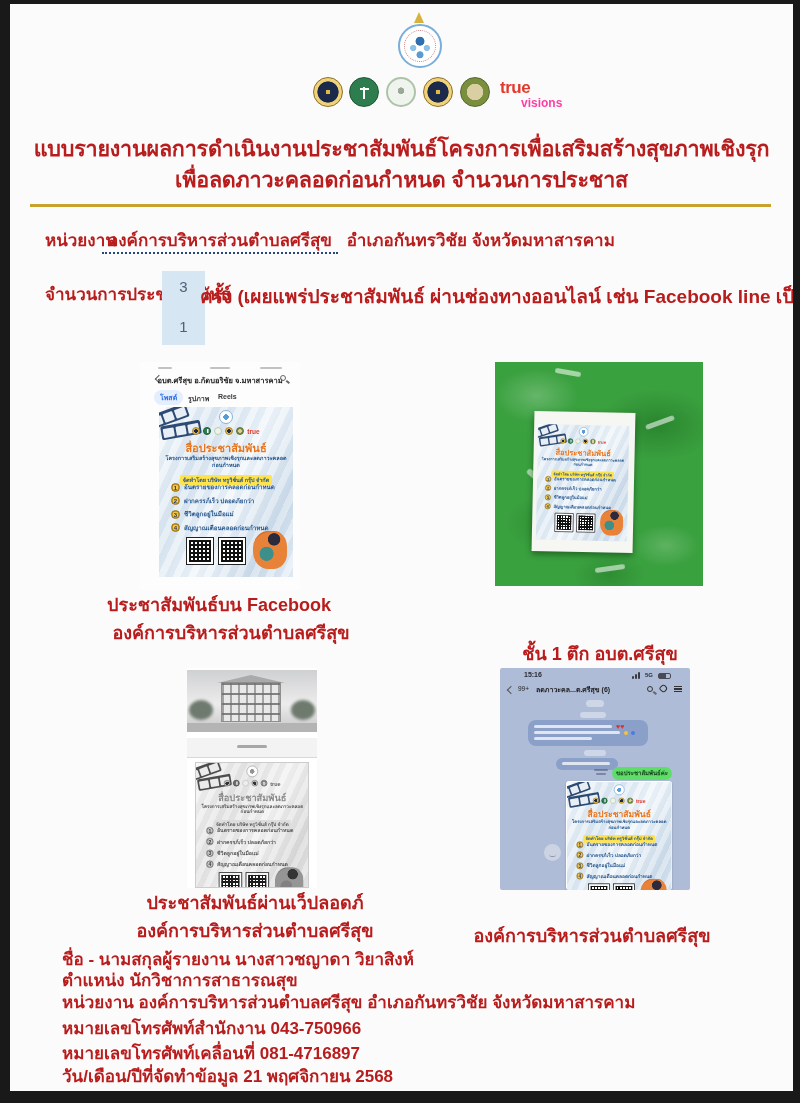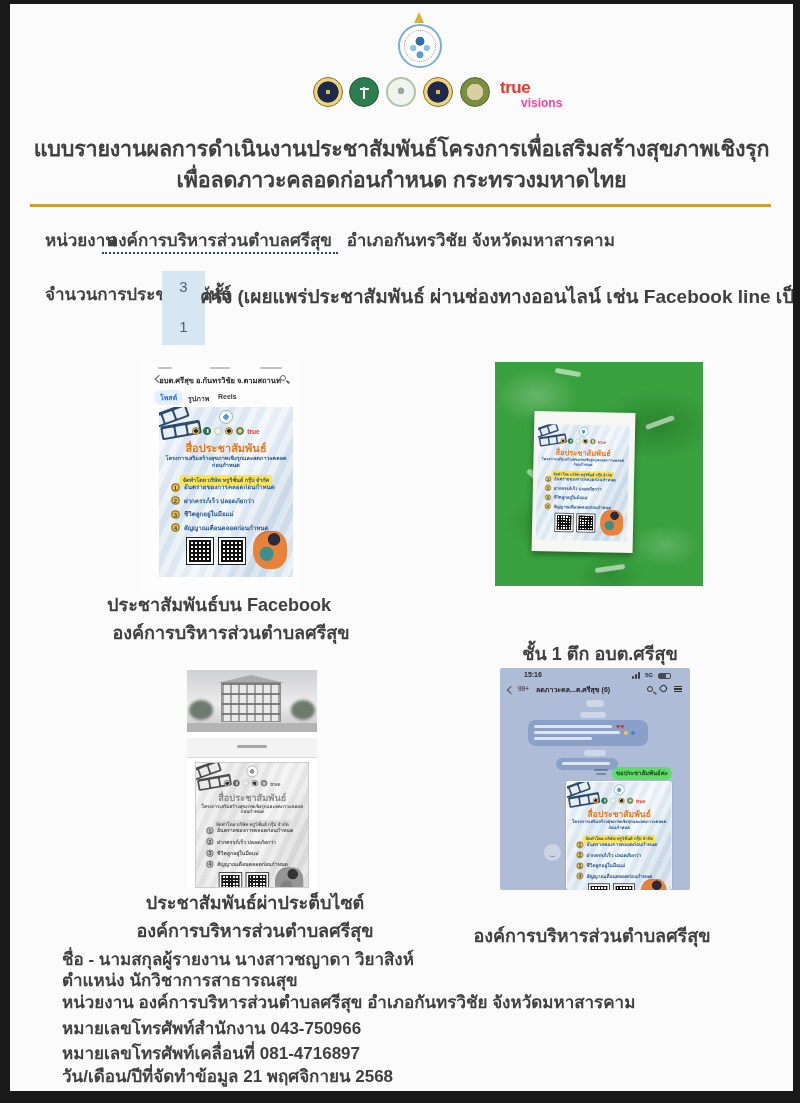--- a/index.html
+++ b/index.html
@@ -2,21 +2,21 @@
 <html><head>
 <meta charset="utf-8">
 <style>
   *{margin:0;padding:0;box-sizing:border-box}
   html,body{width:800px;height:1103px}
   body{background:#141414;font-family:"Liberation Sans","DejaVu Sans",sans-serif;overflow:hidden}
   .stage{position:relative;width:800px;height:1103px;background:#fbfbfb;overflow:hidden}
   .abs{position:absolute}
   .nw{white-space:nowrap}
   .c{text-align:center}
-  .navy{color:#404040;font-weight:bold}
+  .navy{color:#b91c1c;font-weight:bold}
   .edge{position:absolute;background:#191919;z-index:50}
   .edge-l{left:0;top:0;width:10px;height:100%}
   .edge-r{right:0;top:0;width:7px;height:100%}
   .edge-t{left:0;top:0;width:100%;height:4px}
   .edge-b{left:0;bottom:0;width:100%;height:12px}
 
   
   .ornament{left:414px;top:12px;width:0;height:0;border-left:5px solid transparent;border-right:5px solid transparent;border-bottom:11px solid #d8b23a}
   .emblem{left:398px;top:24px;width:44px;height:44px;border-radius:50%;background:
     radial-gradient(circle at 50% 38%,#2f6fb0 0 13%,transparent 15%),
@@ -146,41 +146,41 @@
   <div class="abs emblem"></div>
   <div class="abs lg lg1" style="left:313px"></div>
   <div class="abs lg lg2" style="left:349px"></div>
   <div class="abs lg lg3" style="left:386px"></div>
   <div class="abs lg lg4" style="left:423px"></div>
   <div class="abs lg lg5" style="left:460px"></div>
   <div class="abs true-main">true</div>
   <div class="abs true-sub">visions</div>
 
   <div class="abs title c navy nw">แบบรายงานผลการดำเนินงานประชาสัมพันธ์โครงการเพื่อเสริมสร้างสุขภาพเชิงรุก</div>
-  <div class="abs title title2 c navy nw">เพื่อลดภาวะคลอดก่อนกำหนด กระทรวงมหาดไทย</div>
+  <div class="abs title title2 c navy nw">เพื่อลดภาวะคลอดก่อนกำหนด จำนวนการประชาส</div>
   <div class="abs goldline"></div>
 
   <div class="abs navy lbl nw" style="left:45px;top:226px">หน่วยงาน</div>
   <div class="abs agency-val navy nw">
     <span class="dotted">องค์การบริหารส่วนตำบลศรีสุข</span>
     <span style="margin-left:4px">อำเภอกันทรวิชัย  จังหวัดมหาสารคาม</span>
   </div>
 
   <div class="abs navy lbl nw" style="left:45px;top:280px">จำนวนการประชาสัมพันธ์</div>
   <div class="abs count-box"></div>
   <div class="abs count-num c nw" style="top:278px">3</div>
   <div class="abs count-num c nw" style="top:318px">1</div>
   <div class="abs count-txt navy nw" style="top:281px">ครั้ง (เผยแพร่ประชาสัมพันธ์ ผ่านช่องทางออนไลน์ เช่น Facebook line เป็นต้น)</div>
 
   <div class="abs fb-shot">
     <i class="sb-dash" style="left:18px;width:14px"></i>
     <i class="sb-dash" style="left:70px;width:20px"></i>
     <i class="sb-dash" style="left:120px;width:22px"></i>
     <span class="chev" style="left:16px;top:14px"></span>
-    <div class="abs fb-title c nw">อบต.ศรีสุข อ.กันทรวิชัย จ.ตามสถานท</div>
+    <div class="abs fb-title c nw">อบต.ศรีสุข อ.กัดบอริชัย จ.มหาสารคาม</div>
     <span class="mag" style="left:140px;top:13px"></span>
     <span class="abs tab-pill nw">โพสต์</span>
     <span class="abs tab nw" style="left:48px">รูปภาพ</span>
     <span class="abs tab nw" style="left:78px">Reels</span>
     <div class="poster-slot" style="left:19px;top:45px">
   <div class="poster">
     <div class="sheen"></div>
     <div class="film">
       <div class="film-strip fs1">
               <i></i>
@@ -443,21 +443,21 @@
               </div>
     </div>
     <div class="qr q1"></div>
     <div class="qr q2"></div>
     <div class="mom"></div>
   </div>
 </div>
     </div>
   </div>
 
-  <div class="abs caption navy c nw" style="left:110px;top:891px;width:290px">ประชาสัมพันธ์ผ่าประต็บไซต์</div>
+  <div class="abs caption navy c nw" style="left:110px;top:891px;width:290px">ประชาสัมพันธ์ผ่านเว็ปลอดภ์</div>
   <div class="abs caption navy c nw" style="left:110px;top:919px;width:290px">องค์การบริหารส่วนตำบลศรีสุข</div>
 
   <div class="abs caption navy c nw" style="left:447px;top:924px;width:290px">องค์การบริหารส่วนตำบลศรีสุข</div>
 
   <div class="abs footer-line navy nw" style="top:945px">ชื่อ - นามสกุลผู้รายงาน นางสาวชญาดา  วิยาสิงห์</div>
   <div class="abs footer-line navy nw" style="top:966px">ตำแหน่ง นักวิชาการสาธารณสุข</div>
   <div class="abs footer-line navy nw" style="top:988px">หน่วยงาน  องค์การบริหารส่วนตำบลศรีสุข อำเภอกันทรวิชัย จังหวัดมหาสารคาม</div>
   <div class="abs footer-line navy nw" style="top:1014px">หมายเลขโทรศัพท์สำนักงาน 043-750966</div>
   <div class="abs footer-line navy nw" style="top:1039px">หมายเลขโทรศัพท์เคลื่อนที่  081-4716897</div>
   <div class="abs footer-line navy nw" style="top:1062px">วัน/เดือน/ปีที่จัดทำข้อมูล 21 พฤศจิกายน 2568</div>

